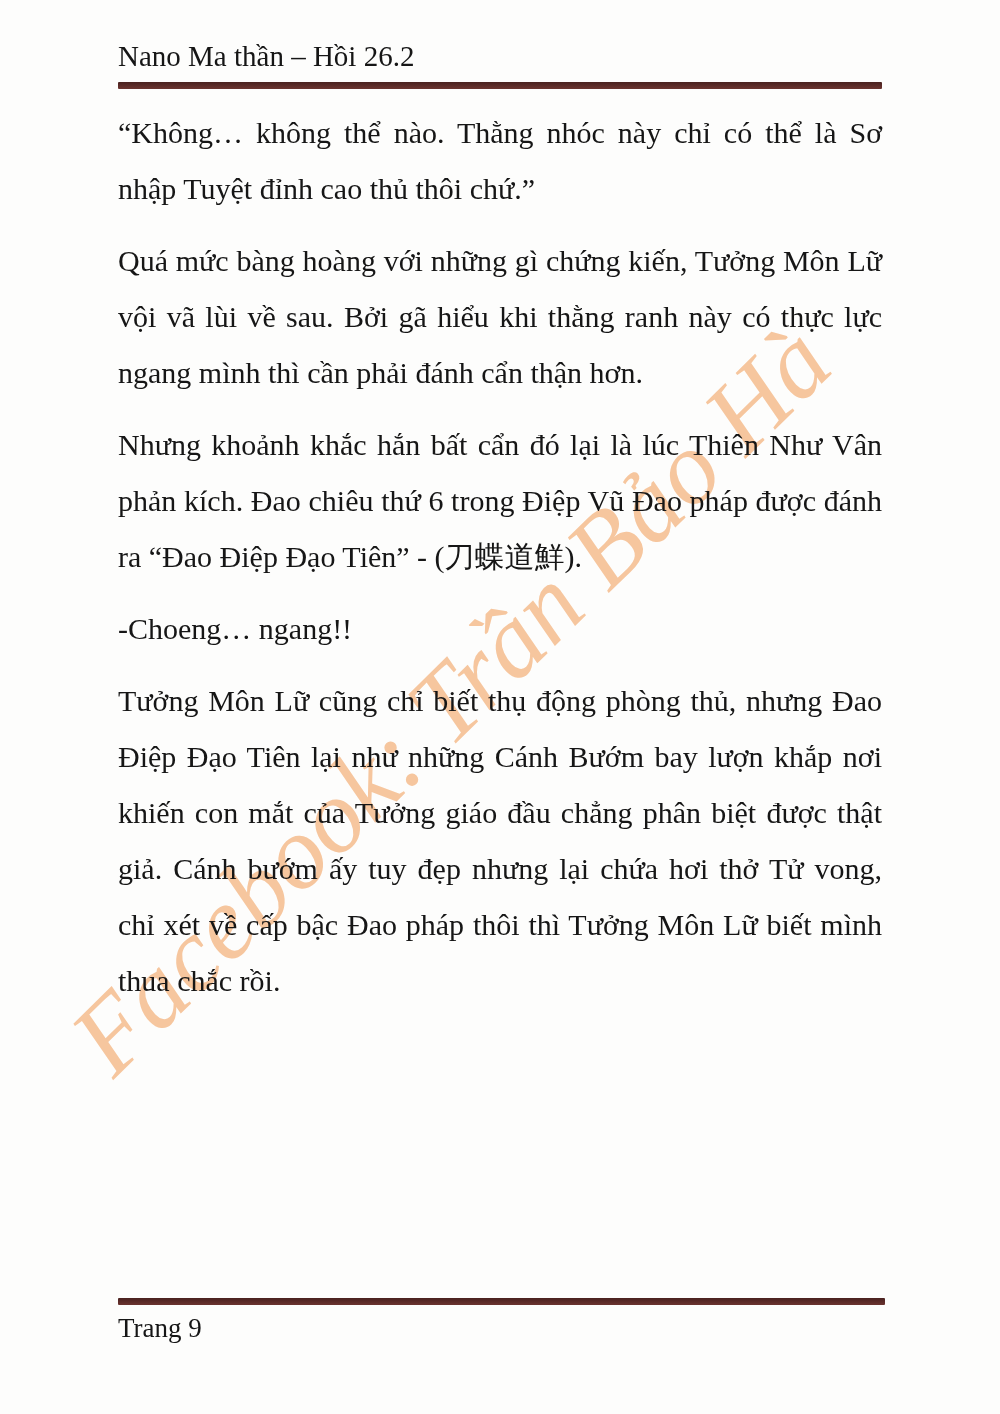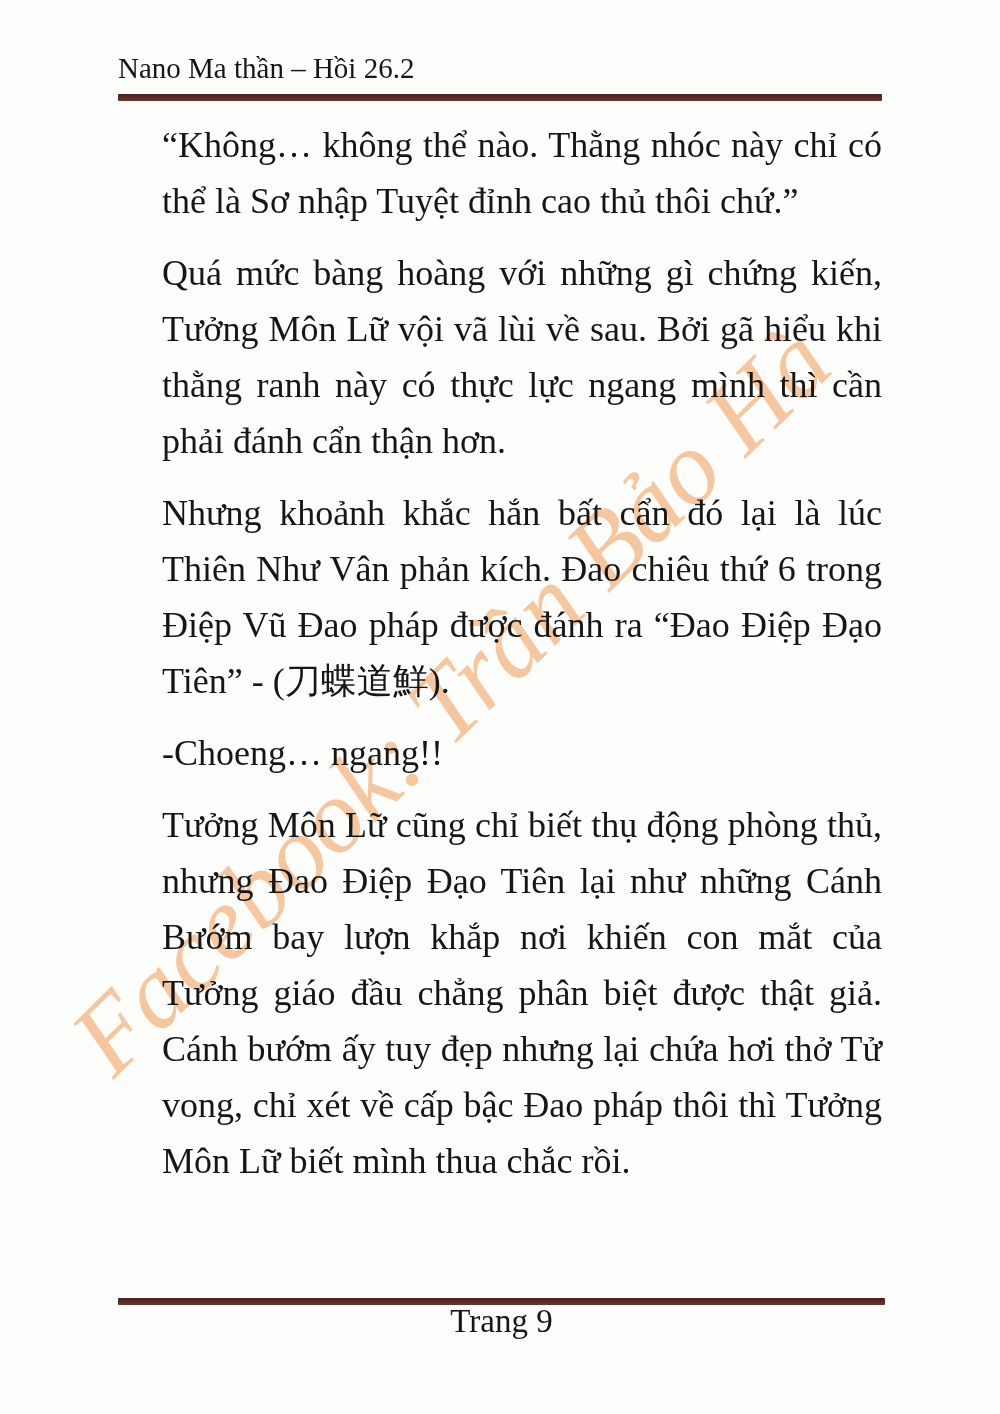--- a/index.html
+++ b/index.html
@@ -25,55 +25,55 @@
     white-space: nowrap;
     color: #f6c69e;
     transform-origin: 0 100%;
     transform: rotate(-44.5deg);
     pointer-events: none;
     user-select: none;
   }
   .content {
     position: relative;
     z-index: 1;
-    padding: 50px 118px 0 118px;
+    padding: 38px 118px 0 118px;
   }
   .page-header {
     display: flex;
     justify-content: space-between;
     align-items: baseline;
     font-size: 29px;
     line-height: 36px;
   }
   .rule {
     height: 7px;
     background: linear-gradient(#49211f, #6b3430);
     border-radius: 1px;
   }
   .header-rule { margin-top: 8px; }
   .body-text {
     margin-top: 16px;
-    font-size: 36px;
-    margin-left: 44px;
+    font-size: 30px;
   }
   .body-text p {
     margin: 0 0 16px 0;
     line-height: 56px;
     text-align: justify;
   }
   .page-footer {
     position: absolute;
     z-index: 1;
     left: 118px;
     right: 115px;
     top: 1298px;
   }
   .page-number {
-    text-align: center;
-    font-size: 33px;
+    margin-top: 7px;
+    text-align: left;
+    font-size: 27px;
     line-height: 32px;
   }
 </style>
 </head>
 <body>
 
 <div class="page">
 
   <div class="watermark">Facebook: Trần Bảo Hà</div>
 

